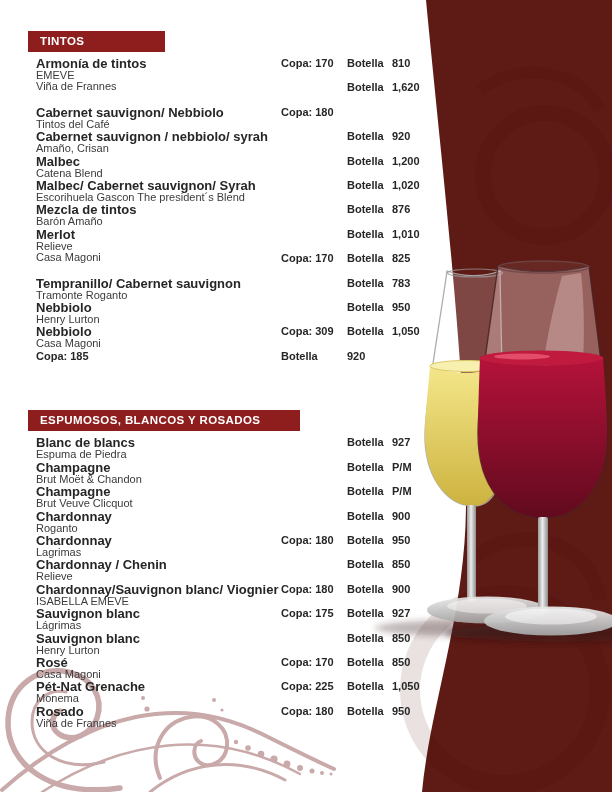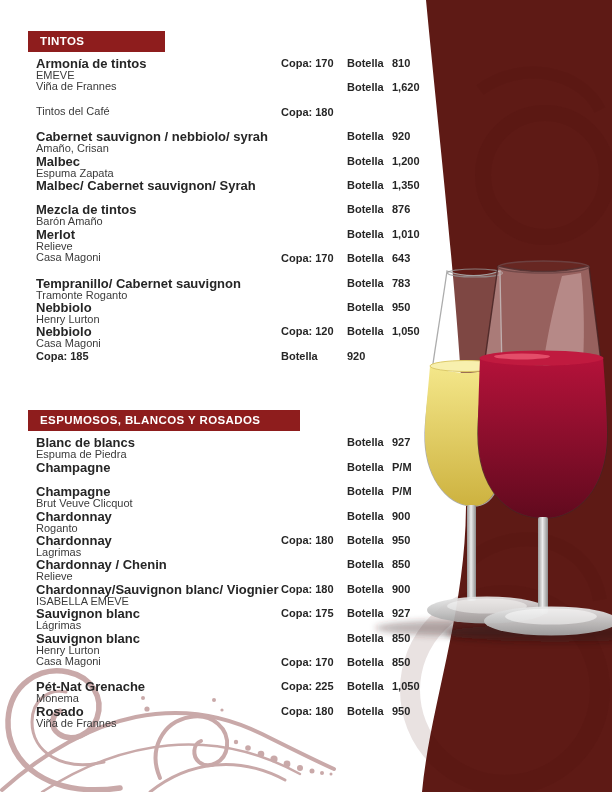--- a/index.html
+++ b/index.html
@@ -168,54 +168,56 @@
     <div class="namewrap">
       <div class="wprod">Viña de Frannes</div>
     </div>
     <div class="wcopa"></div>
     <div class="wbot">Botella</div>
     <div class="wprice">1,620</div>
   </div>
 
   <div class="item">
     <div class="namewrap">
+      <div class="wname">Cabernet sauvignon/ Nebbiolo</div>
       <div class="wprod">Tintos del Café</div>
     </div>
     <div class="wcopa">Copa: 180</div>
     <div class="wbot"></div>
     <div class="wprice"></div>
   </div>
 
   <div class="item">
     <div class="namewrap">
       <div class="wname">Cabernet sauvignon / nebbiolo/ syrah</div>
       <div class="wprod">Amaño, Crisan</div>
     </div>
     <div class="wcopa"></div>
     <div class="wbot">Botella</div>
     <div class="wprice">920</div>
   </div>
 
   <div class="item">
     <div class="namewrap">
       <div class="wname">Malbec</div>
-      <div class="wprod">Espuma Zapata</div>
+      <div class="wprod">Catena Blend</div>
     </div>
     <div class="wcopa"></div>
     <div class="wbot">Botella</div>
     <div class="wprice">1,200</div>
   </div>
 
   <div class="item">
     <div class="namewrap">
       <div class="wname">Malbec/ Cabernet sauvignon/ Syrah</div>
-    </div>
-    <div class="wcopa"></div>
-    <div class="wbot">Botella</div>
-    <div class="wprice">1,350</div>
+      <div class="wprod">Escorihuela Gascon The president´s Blend</div>
+    </div>
+    <div class="wcopa"></div>
+    <div class="wbot">Botella</div>
+    <div class="wprice">1,020</div>
   </div>
 
   <div class="item">
     <div class="namewrap">
       <div class="wname">Mezcla de tintos</div>
       <div class="wprod">Barón Amaño</div>
     </div>
     <div class="wcopa"></div>
     <div class="wbot">Botella</div>
     <div class="wprice">876</div>
@@ -230,21 +232,21 @@
     <div class="wbot">Botella</div>
     <div class="wprice">1,010</div>
   </div>
 
   <div class="item">
     <div class="namewrap">
       <div class="wprod">Casa Magoni</div>
     </div>
     <div class="wcopa">Copa: 170</div>
     <div class="wbot">Botella</div>
-    <div class="wprice">643</div>
+    <div class="wprice">825</div>
   </div>
 
   <div class="item">
     <div class="namewrap">
       <div class="wname">Tempranillo/ Cabernet sauvignon</div>
       <div class="wprod">Tramonte Roganto</div>
     </div>
     <div class="wcopa"></div>
     <div class="wbot">Botella</div>
     <div class="wprice">783</div>
@@ -258,21 +260,21 @@
     <div class="wcopa"></div>
     <div class="wbot">Botella</div>
     <div class="wprice">950</div>
   </div>
 
   <div class="item">
     <div class="namewrap">
       <div class="wname">Nebbiolo</div>
       <div class="wprod">Casa Magoni</div>
     </div>
-    <div class="wcopa">Copa: 120</div>
+    <div class="wcopa">Copa: 309</div>
     <div class="wbot">Botella</div>
     <div class="wprice">1,050</div>
   </div>
 
   <div class="item">
     <div class="wcopa">Copa: 185</div>
     <div class="wbot">Botella</div>
     <div class="wprice">920</div>
   </div>
 </div>
@@ -289,20 +291,21 @@
       <div class="wprod">Espuma de Piedra</div>
     </div>
     <div class="wcopa"></div>
     <div class="wbot">Botella</div>
     <div class="wprice">927</div>
   </div>
 
   <div class="item">
     <div class="namewrap">
       <div class="wname">Champagne</div>
+      <div class="wprod">Brut Moët &amp; Chandon</div>
     </div>
     <div class="wcopa"></div>
     <div class="wbot">Botella</div>
     <div class="wprice">P/M</div>
   </div>
 
   <div class="item">
     <div class="namewrap">
       <div class="wname">Champagne</div>
       <div class="wprod">Brut Veuve Clicquot</div>
@@ -367,20 +370,21 @@
       <div class="wname">Sauvignon blanc</div>
       <div class="wprod">Henry Lurton</div>
     </div>
     <div class="wcopa"></div>
     <div class="wbot">Botella</div>
     <div class="wprice">850</div>
   </div>
 
   <div class="item">
     <div class="namewrap">
+      <div class="wname">Rosé</div>
       <div class="wprod">Casa Magoni</div>
     </div>
     <div class="wcopa">Copa: 170</div>
     <div class="wbot">Botella</div>
     <div class="wprice">850</div>
   </div>
 
   <div class="item">
     <div class="namewrap">
       <div class="wname">Pét-Nat Grenache</div>

